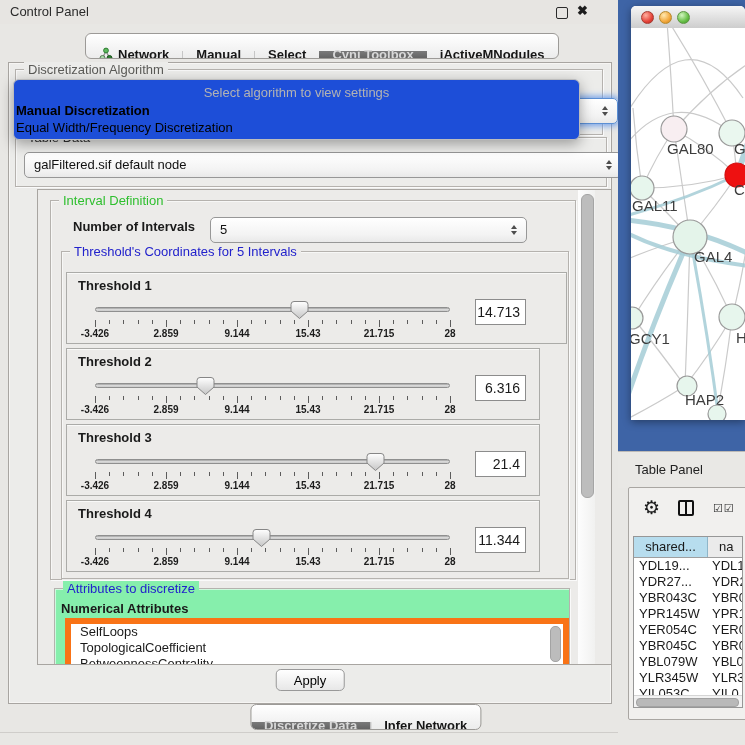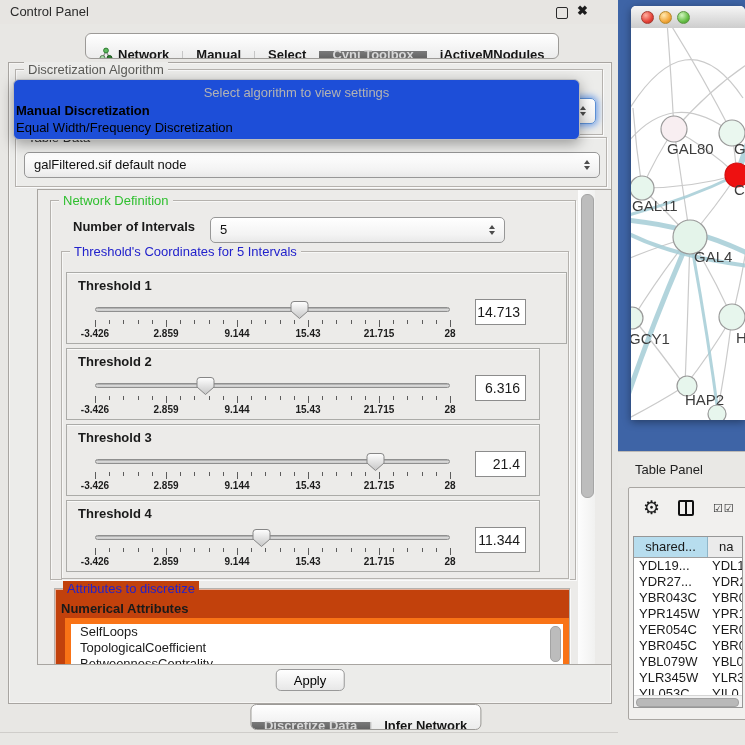--- a/index.html
+++ b/index.html
@@ -24,21 +24,21 @@
 
   #outerpanel{left:8px;top:62px;width:602px;height:640px;background:#ececea;
               border:1px solid #a8a5a1;box-shadow:inset 0 0 0 1px #f6f5f3;}
 
   .group{position:absolute;border:1px solid #b5b2ae;box-shadow:1px 1px 0 rgba(255,255,255,.75), inset 1px 1px 0 rgba(255,255,255,.6);}
   .gtitle{position:absolute;top:-8px;left:8px;background:inherit;padding:0 4px;font-size:13px;line-height:15px;}
   .group{background:#ececea;}
 
   
   .combo{position:absolute;background:linear-gradient(#ffffff,#f3f3f3 70%,#e9e9e9);
-         border:1px solid #979797;border-radius:5px;box-shadow:inset 0 1px 0 #fff;}
+         border:1px solid #979797;border-radius:5px;box-shadow:inset 0 1px 0 #fff;padding-left:22px;}
   .combo .ctext{position:absolute;left:9px;top:0;right:24px;line-height:24px;font-size:13px;color:#111;overflow:hidden;white-space:nowrap;}
   .arrows{position:absolute;right:9px;top:50%;transform:translateY(-50%);display:flex;flex-direction:column;gap:2px;}
   .tri-up{width:0;height:0;border-left:3.5px solid transparent;border-right:3.5px solid transparent;border-bottom:4.5px solid #4d4d4d;}
   .tri-dn{width:0;height:0;border-left:3.5px solid transparent;border-right:3.5px solid transparent;border-top:4.5px solid #4d4d4d;}
 
   #discgroup{left:6px;top:6px;width:586px;height:64px;}
   #discgroup .gtitle{color:#5a5a57;}
   #disccombo{left:8px;top:28px;width:570px;height:24px;border:1px solid #5b8fd4;
              box-shadow:0 0 6px 2px rgba(88,144,233,.8), inset 0 1px 0 #fff;}
 
@@ -73,21 +73,21 @@
          background:linear-gradient(#9f9f9f,#dedede 55%,#c7c7c7);border:1px solid #8f8f8f;box-sizing:border-box;}
   .thumbw{position:absolute;top:0px;width:19px;height:20px;z-index:3;}
   .tickrow{position:absolute;left:0;top:20px;width:355px;height:8px;}
   .tick{position:absolute;top:0;width:1px;background:#5c5c5c;}
   .lblrow{position:absolute;left:0;top:28px;width:355px;height:12px;}
   .tlabel{position:absolute;width:50px;text-align:center;font-size:10px;font-weight:bold;color:#1c1c1c;}
   .valbox{position:absolute;left:408px;top:26px;width:51px;height:26px;background:#fff;
           border:1px solid #8c8c8c;box-sizing:border-box;font-size:14px;line-height:24px;
           text-align:right;padding-right:5px;}
 
-  #attrgroup{left:16px;top:398px;width:514px;height:96px;background:#c2410c;}
+  #attrgroup{left:16px;top:398px;width:514px;height:96px;background:#86efac;}
   #attrgroup>.gtitle{color:#2222cc;}
   #attrsub{position:absolute;left:6px;top:12px;font-weight:bold;}
   #attrlist{position:absolute;left:10px;top:29px;width:492px;height:60px;background:#fff;
             border:6px solid #f97316;overflow:hidden;}
   .attr-item{padding:1px 0 1px 9px;font-size:13px;line-height:14px;}
   #attrscroll{position:absolute;right:2px;top:2px;width:9px;height:34px;border-radius:5px;
               background:#bcbcbc;border:1px solid #a3a3a3;}
 
   #vscroll-lane{position:absolute;left:540px;top:0;width:17px;height:474px;background:linear-gradient(90deg,#fdfdfd,#f1f1f0);}
   #vscroll-thumb{position:absolute;left:3px;top:4px;width:11px;height:302px;border-radius:6px;
@@ -200,21 +200,21 @@
         <div class="arrows">
             <span class="tri-up"></span>
             <span class="tri-dn"></span>
           </div>
       </div>
     </div>
 
     <div id="scrollpane" class="abs">
 
       <div id="ivgroup" class="group">
-        <span class="gtitle">Network Definition</span>
+        <span class="gtitle">Interval Definition</span>
         <span id="noilabel">Number of Intervals</span>
         <div id="noicombo" class="combo">
           <span class="ctext">5</span>
           <div class="arrows">
               <span class="tri-up"></span>
               <span class="tri-dn"></span>
             </div>
         </div>
 
         <div id="thrgroup" class="group">

